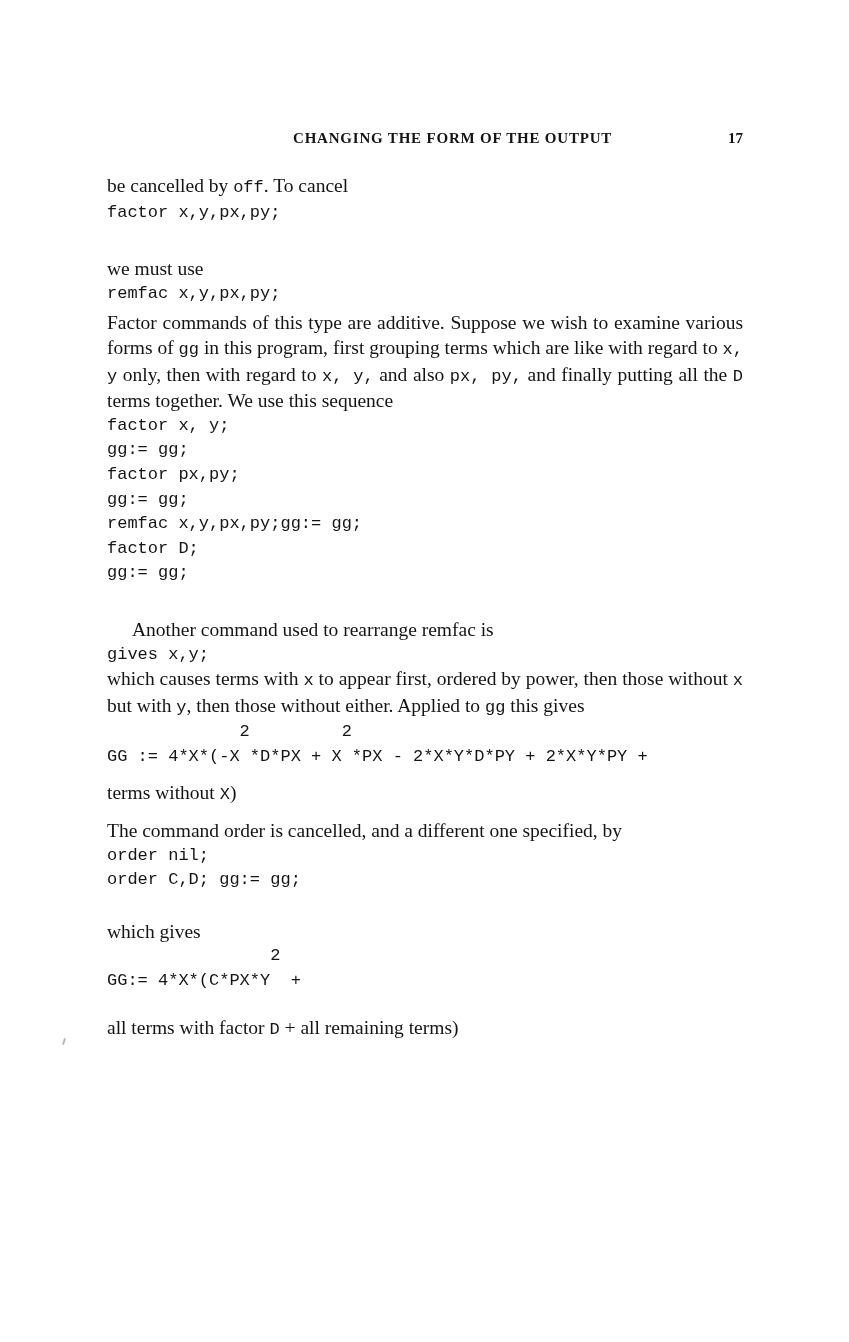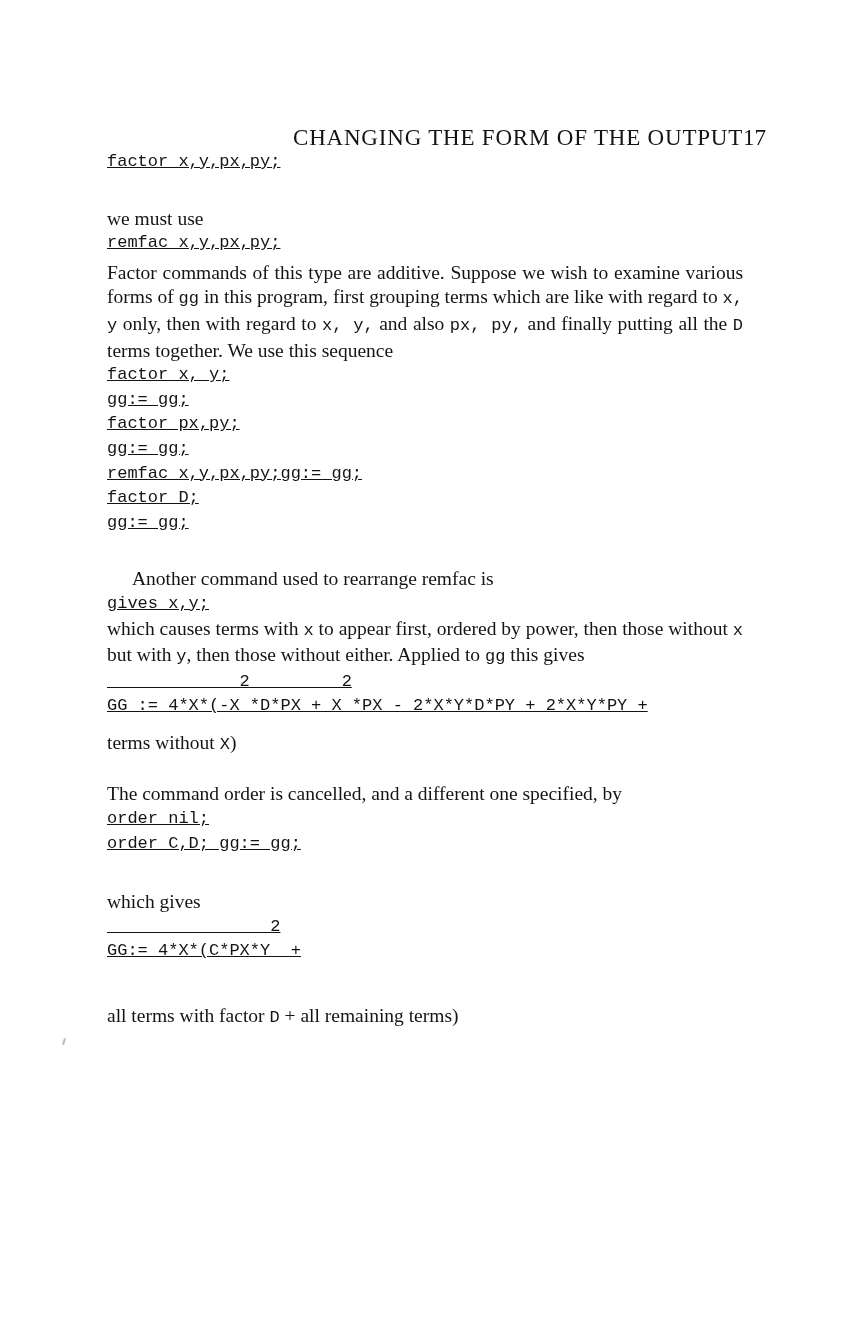--- a/index.html
+++ b/index.html
@@ -11,64 +11,65 @@
     position:relative;
     overflow:hidden;
   }
   .content{
     position:absolute;
     left:107px;top:126px;
     width:636px;
   }
   .running-head{
     display:flex;
-    font-size:23px;
+    font-size:15px;
     line-height:24px;
     letter-spacing:0.8px;
     white-space:nowrap;
+    font-weight:bold;
   }
   .rh-title{margin-left:186px;}
   .rh-num{margin-left:auto;letter-spacing:0;text-align:center;}
   .para{
     font-size:19.5px;
     line-height:24.6px;
   }
   .justify{text-align:justify;}
   .indent{text-indent:25px;}
   .tt{
     font-family:"Liberation Mono", monospace;
     font-size:17px;
   }
   pre.codeline, pre.output{
     margin:0;
     font-family:"Liberation Mono", monospace;
     font-size:17px;
     line-height:24.6px;
     white-space:pre;
-    text-decoration:underline;
   }
-  .mt11{margin-top:25px}.mt16{margin-top:5px}.mt17{margin-top:17px}
-  .mt18{}.mt19{margin-top:34px}.mt20{margin-top:12px}
-  .mt21{margin-top:32px}.mt22{margin-top:40px}.mt24{margin-top:24px}
+  .mt11{margin-top:11px}.mt16{margin-top:5px}.mt17{margin-top:17px}
+  .mt18{}.mt19{margin-top:27px}.mt20{margin-top:12px}
+  .mt21{margin-top:32px}.mt22{margin-top:22px}.mt24{margin-top:24px}
   .speck{
     position:absolute;left:63px;top:1038px;
     width:2px;height:7px;background:#9a9a9a;
     transform:rotate(18deg);border-radius:1px;opacity:.7;
   }
 </style>
 </head>
 <body>
 
 <div class="content">
 
   <div class="running-head">
     <span class="rh-title">CHANGING THE FORM OF THE OUTPUT</span>
     <span class="rh-num">17</span>
   </div>
 
+  <div class="para mt24"><span>be cancelled by </span><span class="tt">off</span><span>. To cancel</span></div>
 
   <pre class="codeline mt22">factor x,y,px,py;</pre>
 
   <div class="para mt21"><span>we must use</span></div>
 
   <pre class="codeline mt22">remfac x,y,px,py;</pre>
 
   <div class="para justify mt16"><span>Factor commands of this type are additive. Suppose we wish to examine various forms of </span><span class="tt">gg</span><span> in this program, first grouping terms which are like with regard to </span><span class="tt">x, y</span><span> only, then with regard to </span><span class="tt">x, y,</span><span> and also </span><span class="tt">px, py,</span><span> and finally putting all the </span><span class="tt">D</span><span> terms together. We use this sequence</span></div>
 
   <pre class="codeline mt19">factor x, y;

